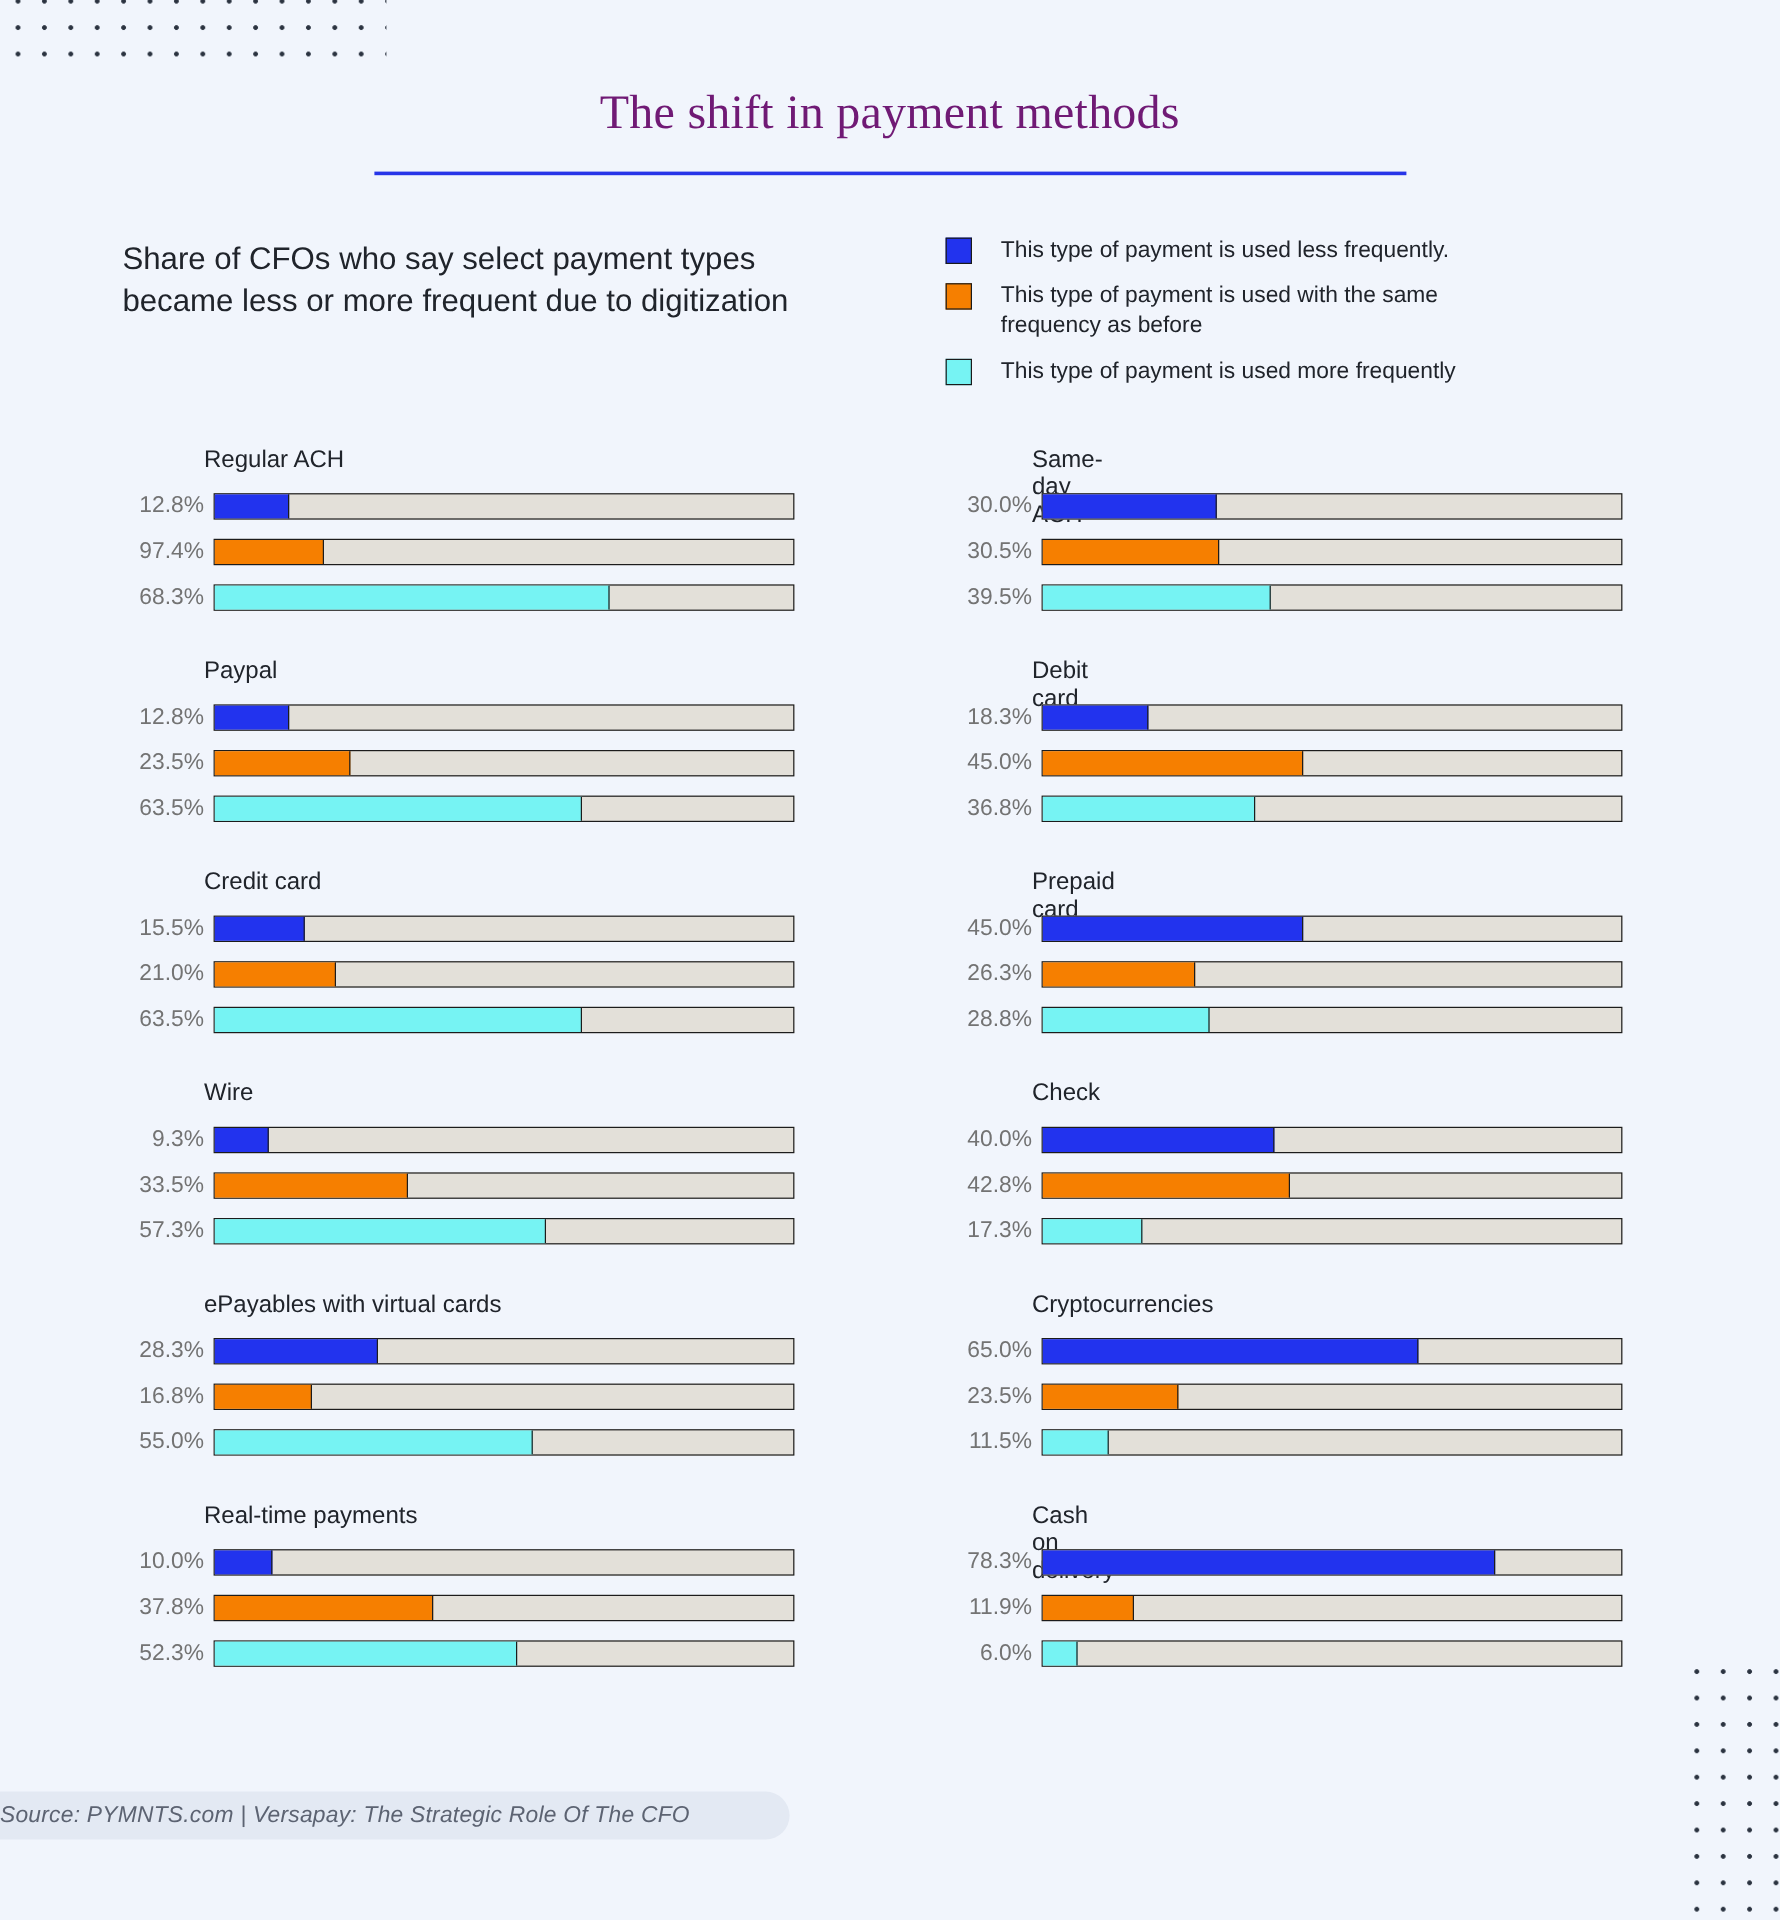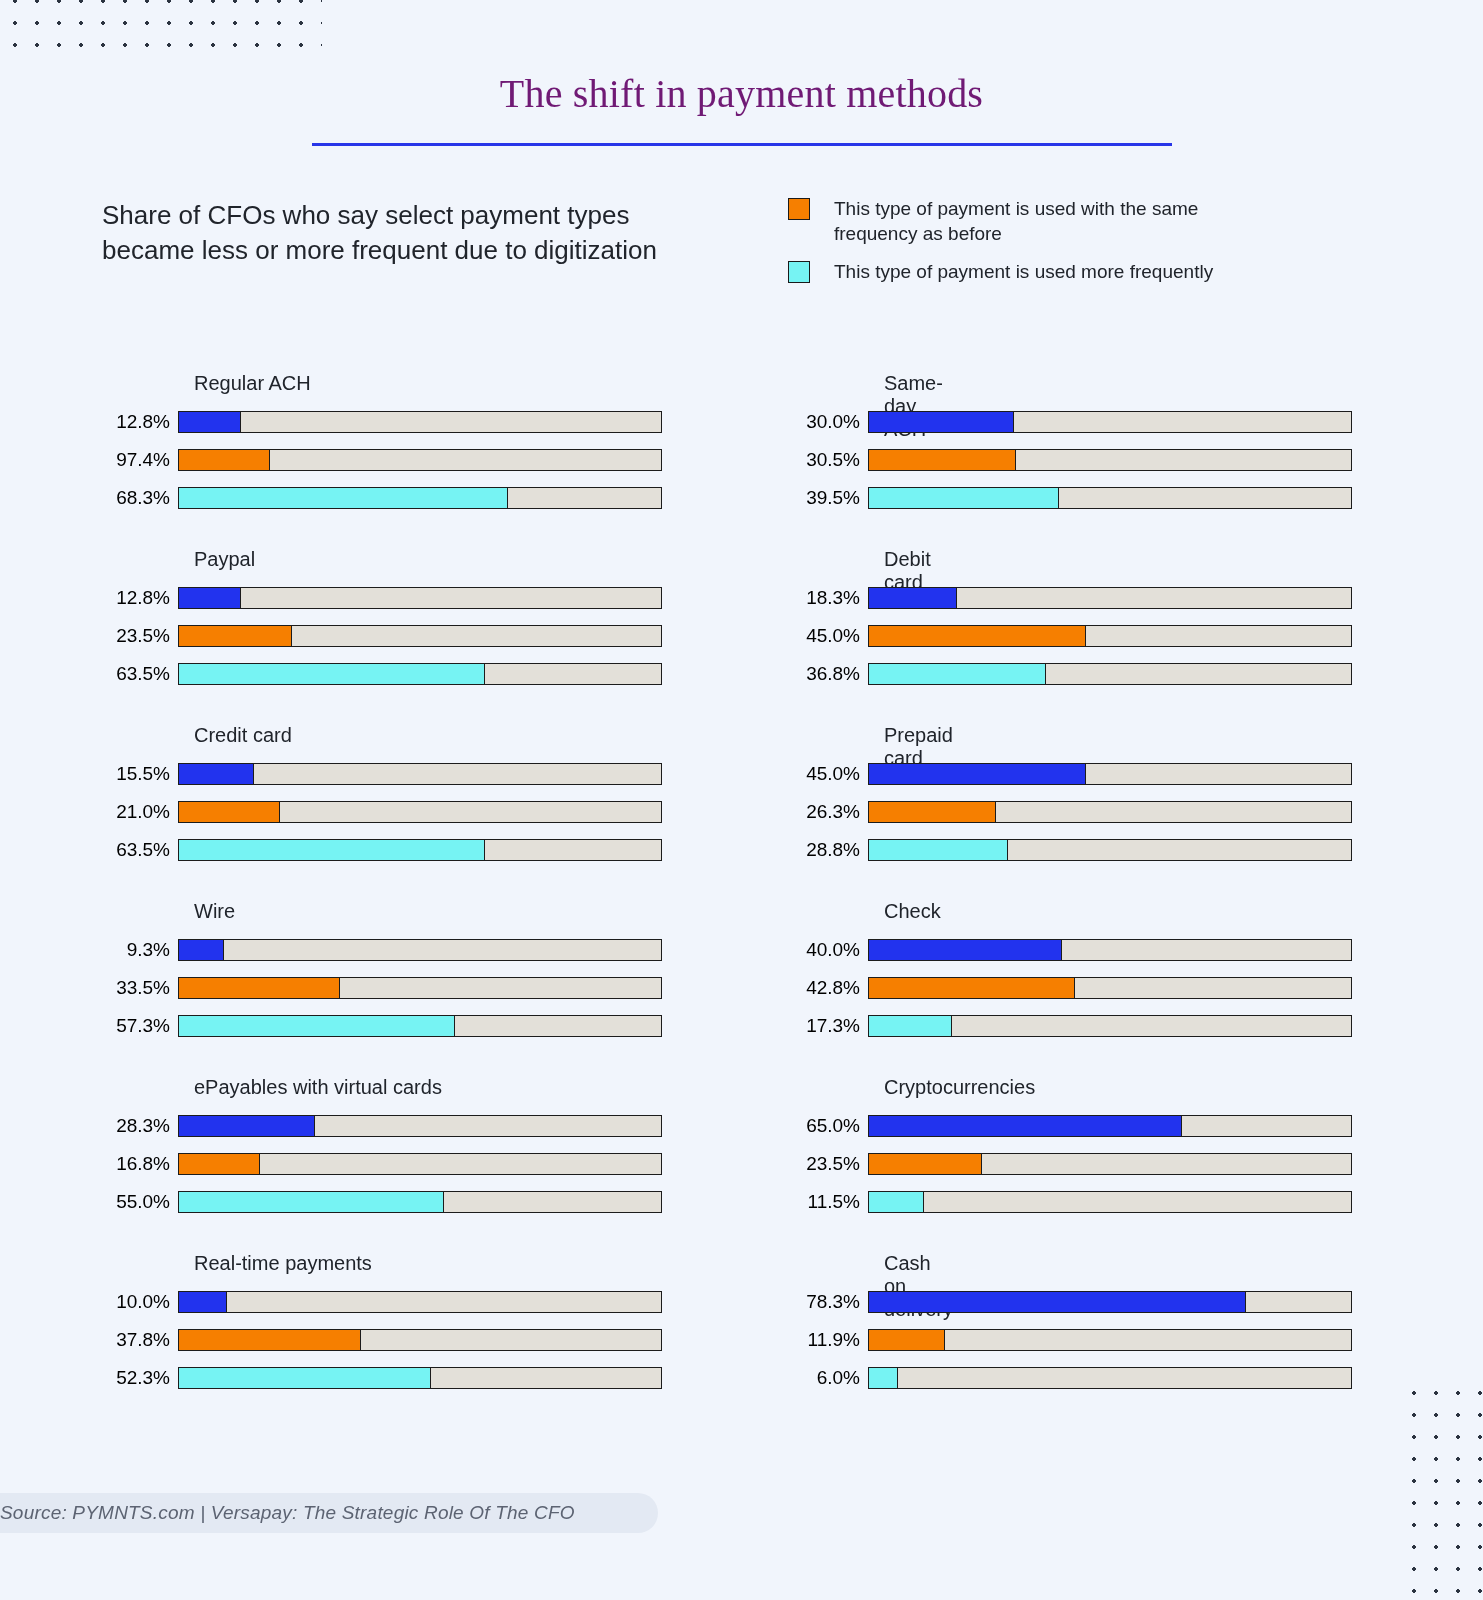--- a/index.html
+++ b/index.html
@@ -102,35 +102,35 @@
   .column.left  { padding-left: 102px; }
   .column.right { padding-left: 792px; margin-left: -741px; }
 
   .group {
     height: 176px;
     position: relative;
   }
   .group-label {
     font-size: 20px;
     color: #20242b;
-    margin-left: 92px;
+    margin-left: 68px;
     margin-bottom: 13px;
     height: 24px;
   }
   .bar-row {
     display: flex;
     align-items: center;
     height: 26px;
     margin-bottom: 12px;
   }
   .bar-value {
     width: 68px;
     text-align: right;
     font-size: 19px;
-    color: #000000;
+    color: #737373;
     margin-right: 8px;
     flex: 0 0 auto;
   }
   .bar-track {
     position: relative;
     width: 484px;
     height: 22px;
     background: #e3e0d9;
     border: 1.8px solid #1c1c1c;
     flex: 0 0 auto;
@@ -169,20 +169,24 @@
 <div class="dots dots-br"></div>
 
 <div class="header">
   <div class="title">The shift in payment methods</div>
   <div class="title-rule"></div>
 </div>
 
 <div class="subtitle">Share of CFOs who say select payment types became less or more frequent due to digitization</div>
 
 <div class="legend" id="legend-host">
+    <div class="legend-row">
+      <span class="legend-swatch" style="background: rgb(34, 51, 238);"></span>
+      <span class="legend-text">This type of payment is used less frequently.</span>
+    </div>
     <div class="legend-row">
       <span class="legend-swatch" style="background: rgb(246, 127, 0);"></span>
       <span class="legend-text">This type of payment is used with the same frequency as before</span>
     </div>
     <div class="legend-row">
       <span class="legend-swatch" style="background: rgb(118, 243, 243);"></span>
       <span class="legend-text">This type of payment is used more frequently</span>
     </div>
   </div>
 

